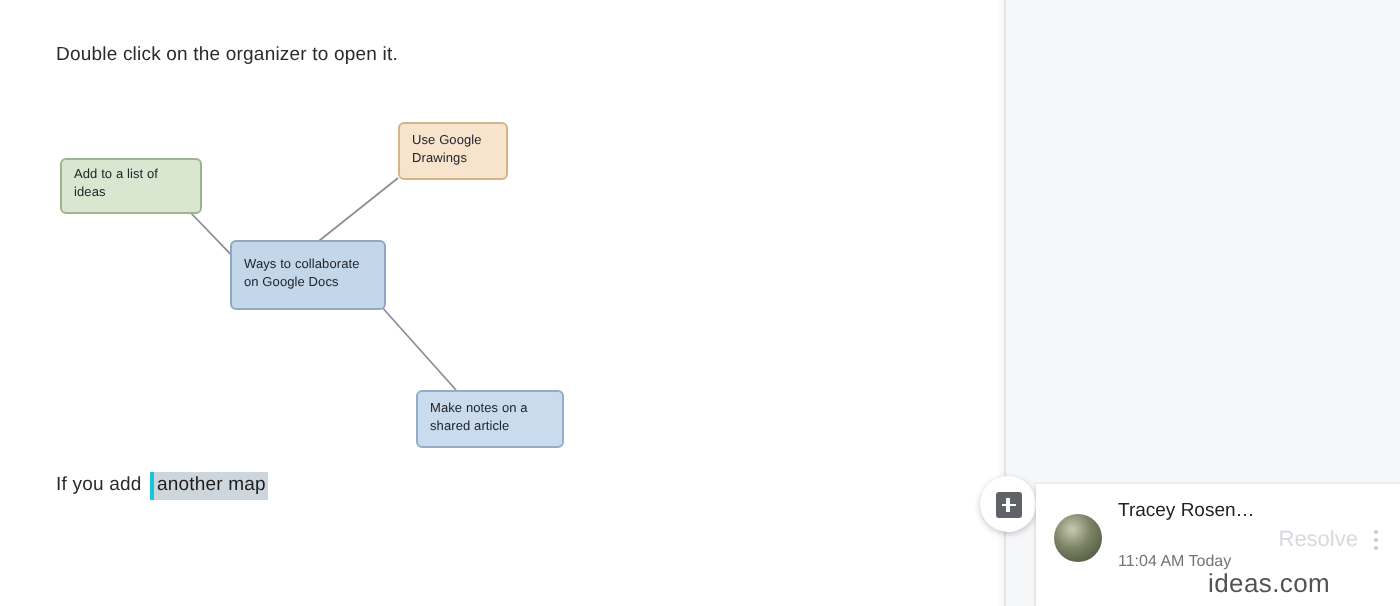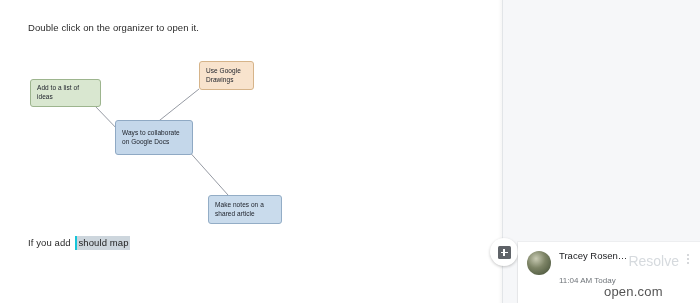--- a/index.html
+++ b/index.html
@@ -123,38 +123,38 @@
 
   
   #comment-card {
     position: absolute;
     left: 15px; top: 242px;
     width: 183px; height: 61px;
     background: #ffffff;
     box-shadow: 0 1px 2px rgba(0,0,0,0.10), 0 0 0 1px rgba(0,0,0,0.03);
     padding: 8px 8px 0 9px;
   }
-  #comment-head { display: flex; align-items: flex-start; }
+  #comment-head { display: flex; align-items: center; }
   #avatar {
     width: 24px; height: 24px; border-radius: 50%;
     background: radial-gradient(circle at 38% 32%, #c9cbb4 0%, #7d8466 42%, #3e4a32 100%);
     flex: 0 0 auto;
     margin-top: 1px;
   }
   #comment-meta { margin-left: 8px; flex: 1 1 auto; min-width: 0; }
   #comment-author {
     font-size: 9.5px; color: #202124; line-height: 1.25;
     white-space: nowrap; overflow: hidden;
   }
   #comment-time {
     font-size: 8px; color: #70757a; line-height: 1.3; margin-top: 14px;
     white-space: nowrap;
   }
   #resolve-button {
-    font-size: 14px; color: #d6dade;
+    font-size: 11px; color: #d6dade;
     margin: 3px 4px 0 0; white-space: nowrap;
     cursor: pointer; flex: 0 0 auto;
   }
   #kebab-menu {
     flex: 0 0 auto; width: 10px; margin-top: 4px;
     display: flex; flex-direction: column; align-items: center;
     gap: 2px; cursor: pointer;
   }
   #kebab-menu i { display: block; width: 2px; height: 2px; border-radius: 50%; background: #c8cbcf; }
   #comment-body {
@@ -203,21 +203,21 @@
       <div class="node" id="node-center">
         <span>Ways to collaborate on Google Docs</span>
       </div>
 
       <div class="node" id="node-notes">
         <span>Make notes on a shared article</span>
       </div>
     </div>
 
     <div class="doc-text" id="closing-line">
-      <span>If you add </span><span class="sel">should map</span>
+      <span>If you add </span><span class="sel">another map</span>
     </div>
   </div>
 
   <div id="page-edge-shadow"></div>
 
   <div id="comment-rail">
 
     <div id="add-comment-button">
       <span id="add-comment-icon"></span>
     </div>
@@ -233,14 +233,14 @@
         <div id="kebab-menu">
           <i></i>
           <i></i>
           <i></i>
         </div>
       </div>
       <div id="comment-body">How many more should we add?</div>
     </div>
   </div>
 
-  <div id="watermark">open.com</div>
+  <div id="watermark">ideas.com</div>
 </div>
 
 </body></html>

